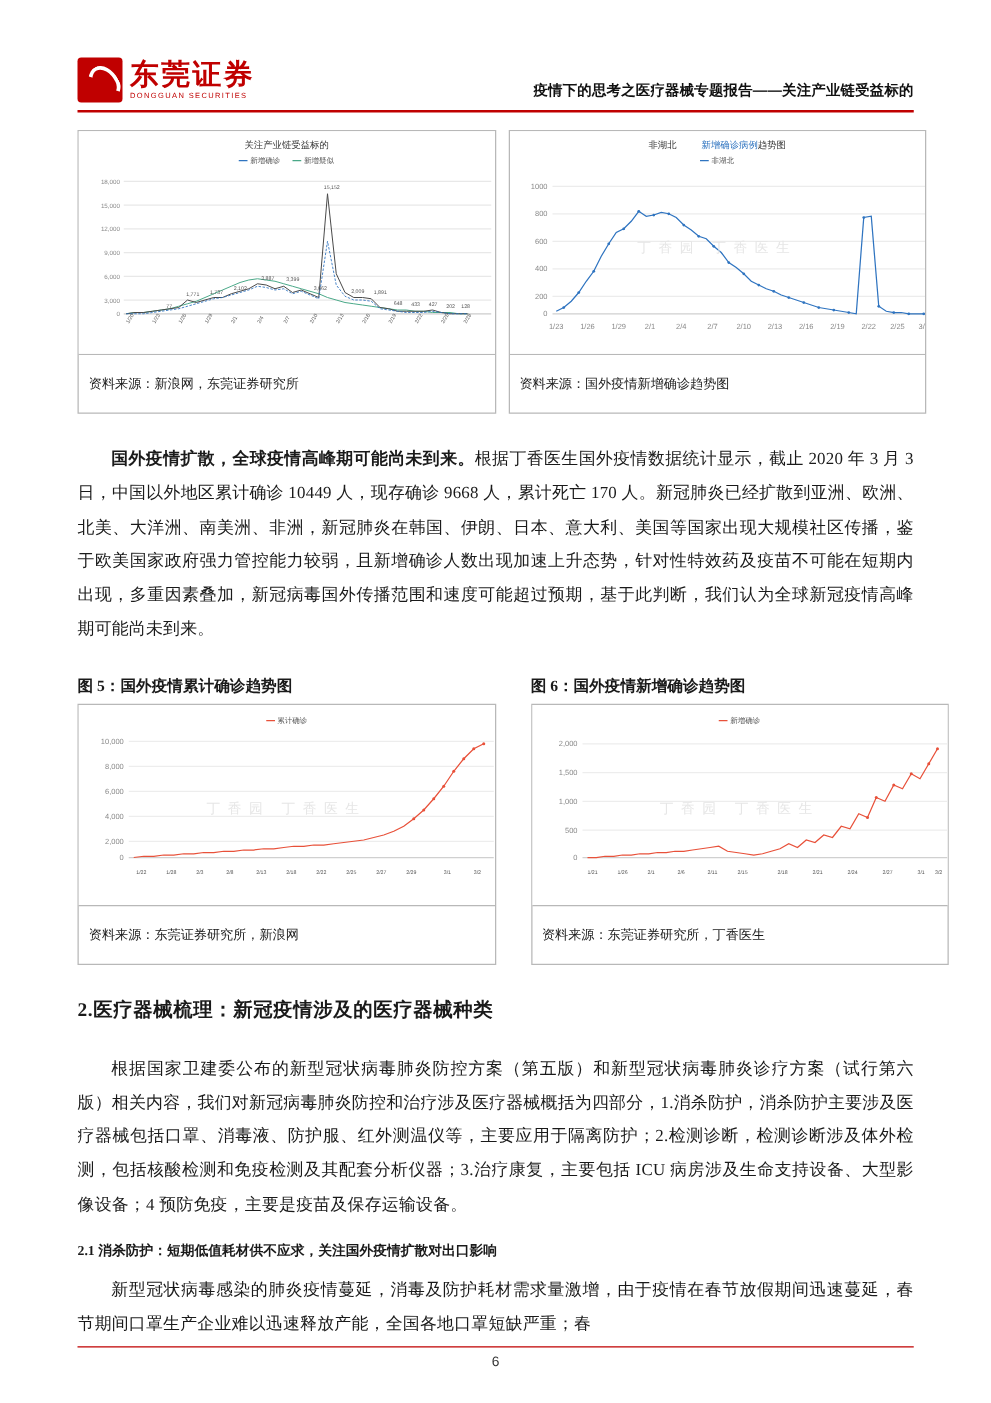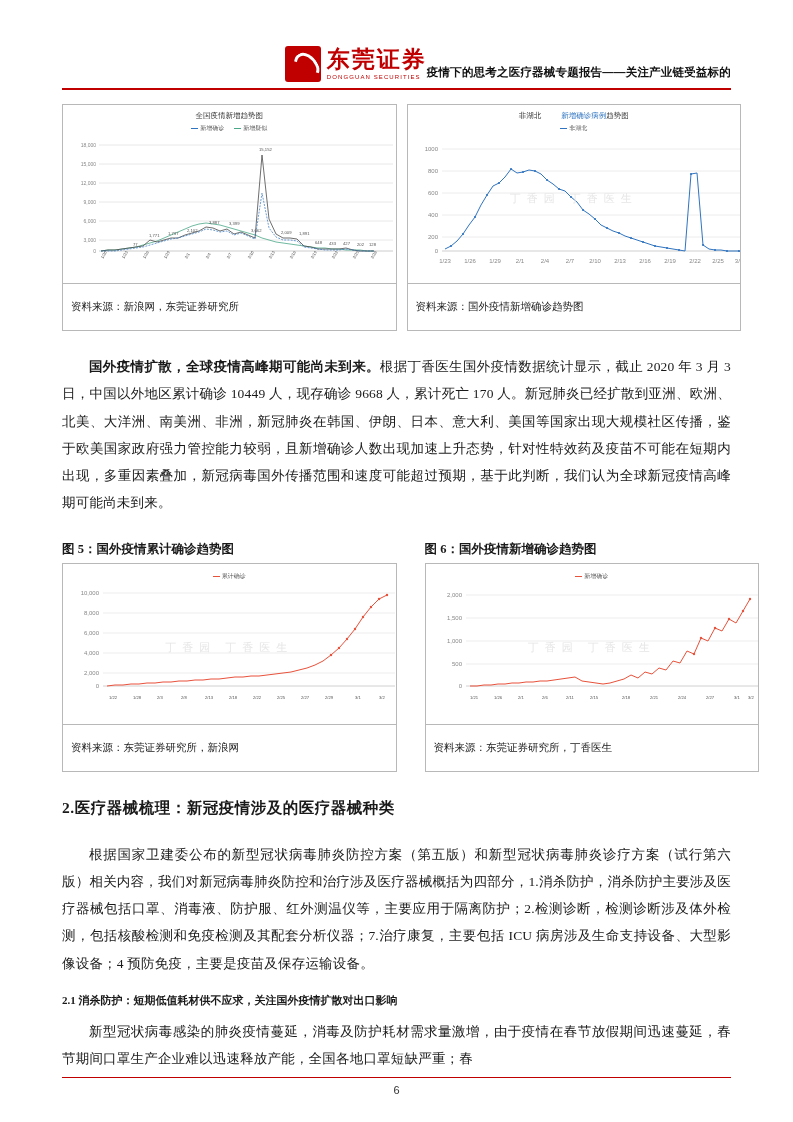--- a/index.html
+++ b/index.html
@@ -11,21 +11,21 @@
     color: #1a1a1a;
     position: relative;
     overflow: hidden;
   }
   .page {
     position: absolute; left:0; top:0; width:793px; height:1122px;
     padding: 34px 62px 30px 62px;
   }
   
   .header {
-    display:flex; align-items:flex-end; justify-content:flex-end;
+    display:flex; align-items:flex-end; justify-content:space-between;
     border-bottom: 2px solid #c00000;
     padding-bottom: 6px;
     height: 56px;
   }
   .logo { display:flex; align-items:center; gap:6px; }
   .logo-mark {
     width: 36px; height: 36px; background:#c00000; border-radius:3px;
     position:relative;
   }
   .logo-mark::after{
@@ -115,21 +115,21 @@
         <div class="logo-en">DONGGUAN SECURITIES</div>
       </div>
     </div>
     <div class="header-title">疫情下的思考之医疗器械专题报告——关注产业链受益标的</div>
   </div>
 
   <div class="fig-row">
 
     <div class="fig-box">
       <div class="fig-area">
-        <div class="fig-title-inner">全国疫情新增趋势图</div>
+        <div class="fig-title-inner">关注产业链受益标的</div>
         <div class="legend-inner">
           <span><i></i><span>新增确诊</span></span>
           <span class="g"><i></i><span>新增疑似</span></span>
         </div>
         <svg class="chart" width="340" height="140" viewBox="0 0 340 140">
 
           <g>
             <line x1="36" y1="12" x2="330" y2="12" stroke="#e8e8e8"></line>
             <line x1="36" y1="31" x2="330" y2="31" stroke="#e8e8e8"></line>
             <line x1="36" y1="50" x2="330" y2="50" stroke="#e8e8e8"></line>
@@ -367,20 +367,20 @@
               <text class="dlabel" transform="translate(322,118)">3/2</text>
             </g>
           </svg>
         </div>
         <div class="fig-src">资料来源：东莞证券研究所，丁香医生</div>
       </div>
     </div>
   </div>
 
   <div class="sec-h">2.医疗器械梳理：新冠疫情涉及的医疗器械种类</div>
-  <div class="para indent">根据国家卫建委公布的新型冠状病毒肺炎防控方案（第五版）和新型冠状病毒肺炎诊疗方案（试行第六版）相关内容，我们对新冠病毒肺炎防控和治疗涉及医疗器械概括为四部分，1.消杀防护，消杀防护主要涉及医疗器械包括口罩、消毒液、防护服、红外测温仪等，主要应用于隔离防护；2.检测诊断，检测诊断涉及体外检测，包括核酸检测和免疫检测及其配套分析仪器；7.治疗康复，主要包括 ICU 病房涉及生命支持设备、大型影像设备；4 预防免疫，主要是疫苗及保存运输设备。</div>
+  <div class="para indent">根据国家卫建委公布的新型冠状病毒肺炎防控方案（第五版）和新型冠状病毒肺炎诊疗方案（试行第六版）相关内容，我们对新冠病毒肺炎防控和治疗涉及医疗器械概括为四部分，1.消杀防护，消杀防护主要涉及医疗器械包括口罩、消毒液、防护服、红外测温仪等，主要应用于隔离防护；2.检测诊断，检测诊断涉及体外检测，包括核酸检测和免疫检测及其配套分析仪器；3.治疗康复，主要包括 ICU 病房涉及生命支持设备、大型影像设备；4 预防免疫，主要是疫苗及保存运输设备。</div>
   <div class="sub-h">2.1 消杀防护：短期低值耗材供不应求，关注国外疫情扩散对出口影响</div>
   <div class="para indent" style="margin-top:10px;">新型冠状病毒感染的肺炎疫情蔓延，消毒及防护耗材需求量激增，由于疫情在春节放假期间迅速蔓延，春节期间口罩生产企业难以迅速释放产能，全国各地口罩短缺严重；春</div>
 
   <div class="footer">
     <span>6</span>
   </div>
 </div>
 
 </body></html>

